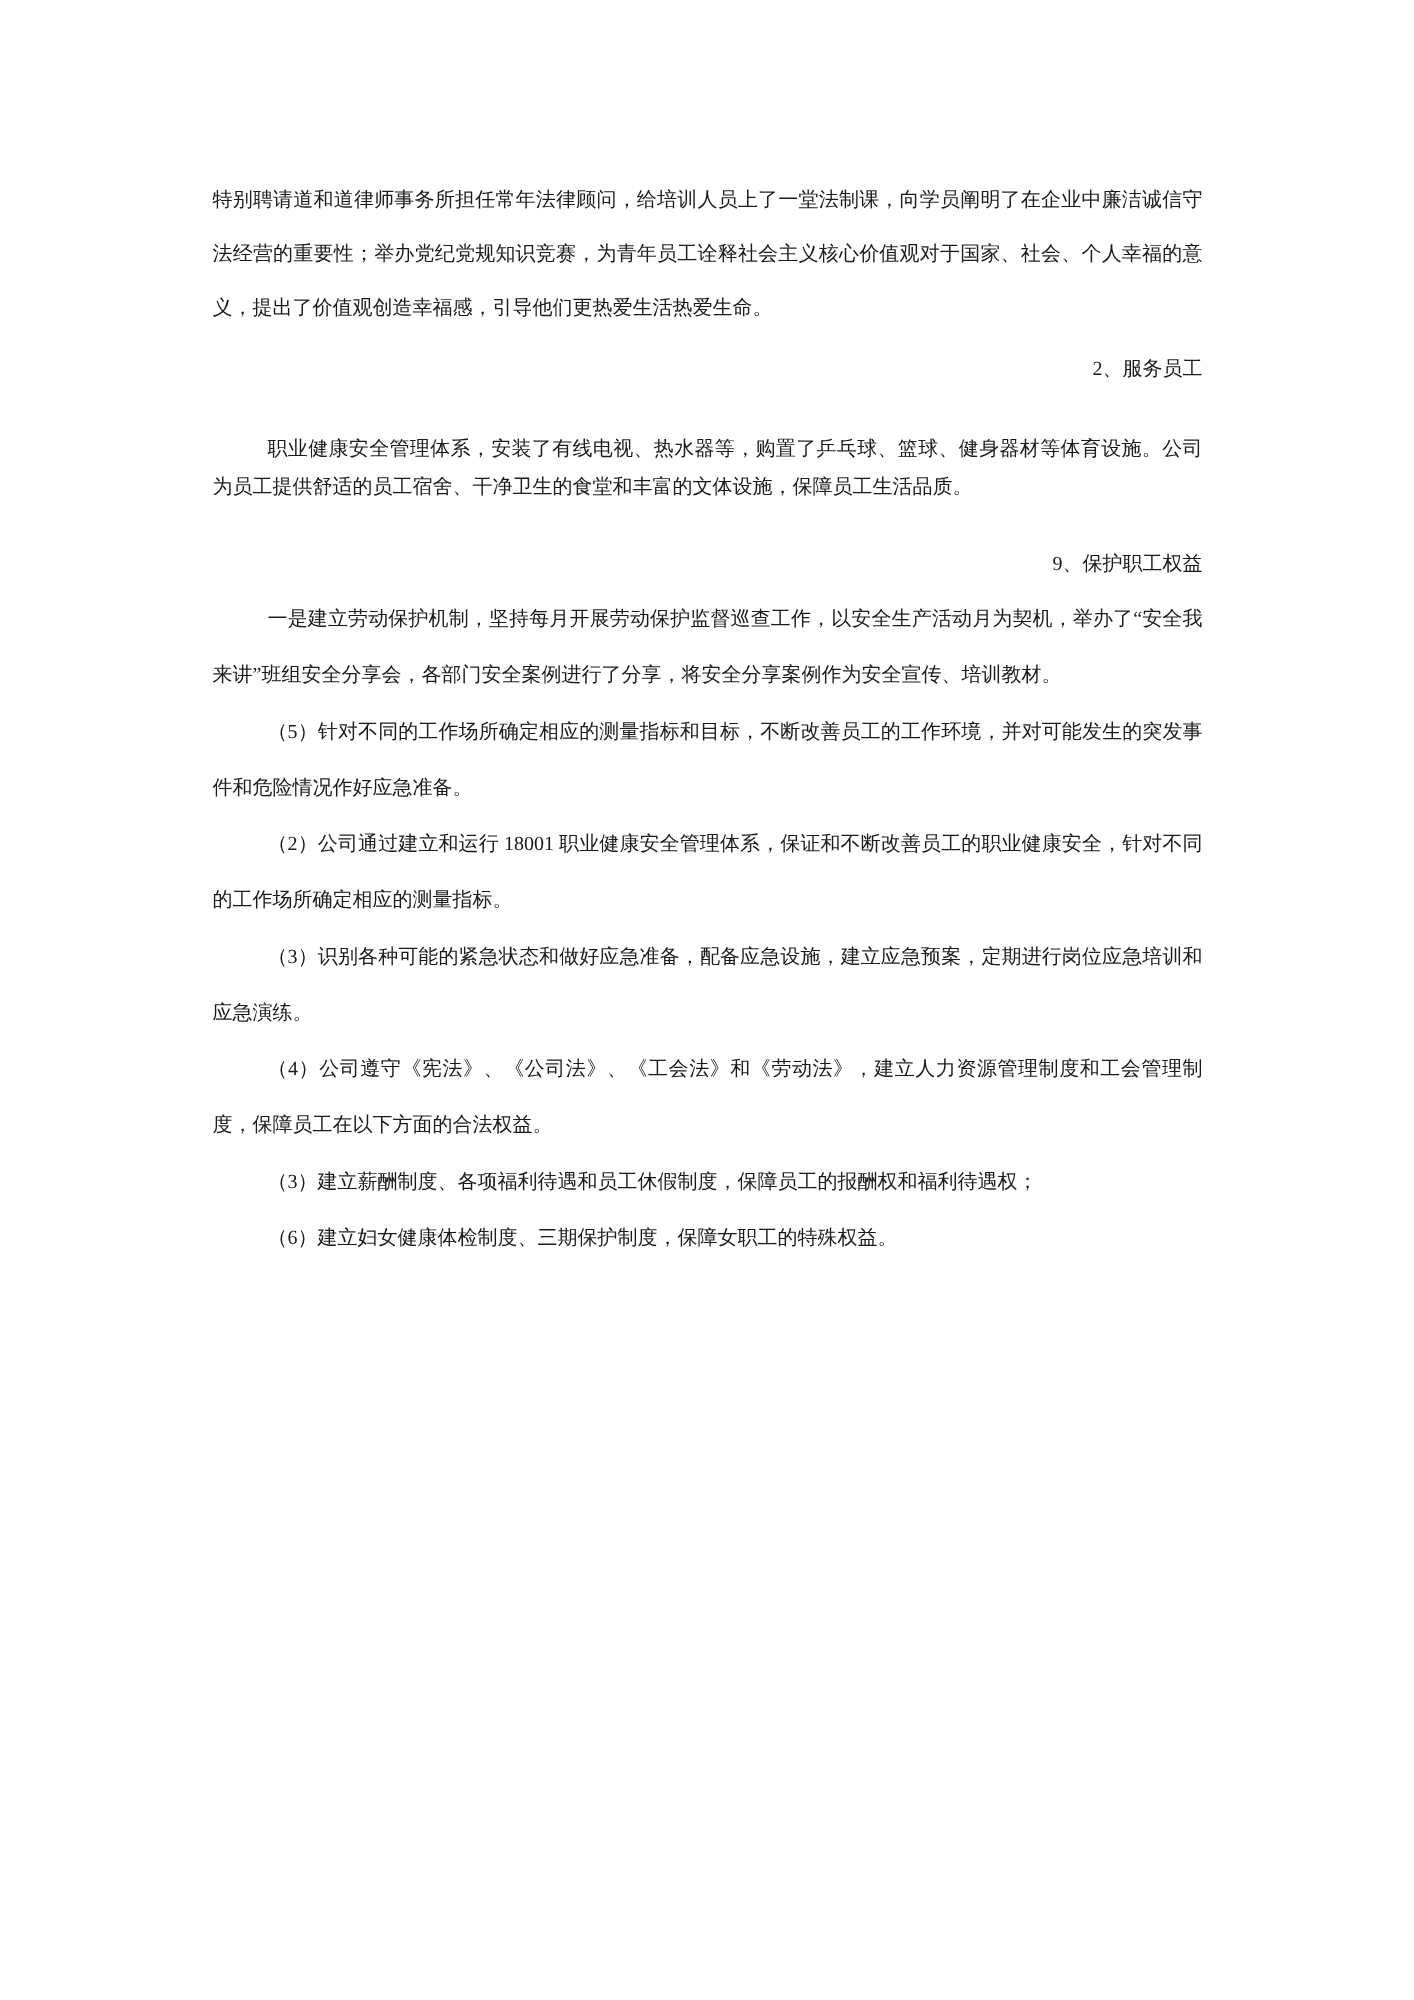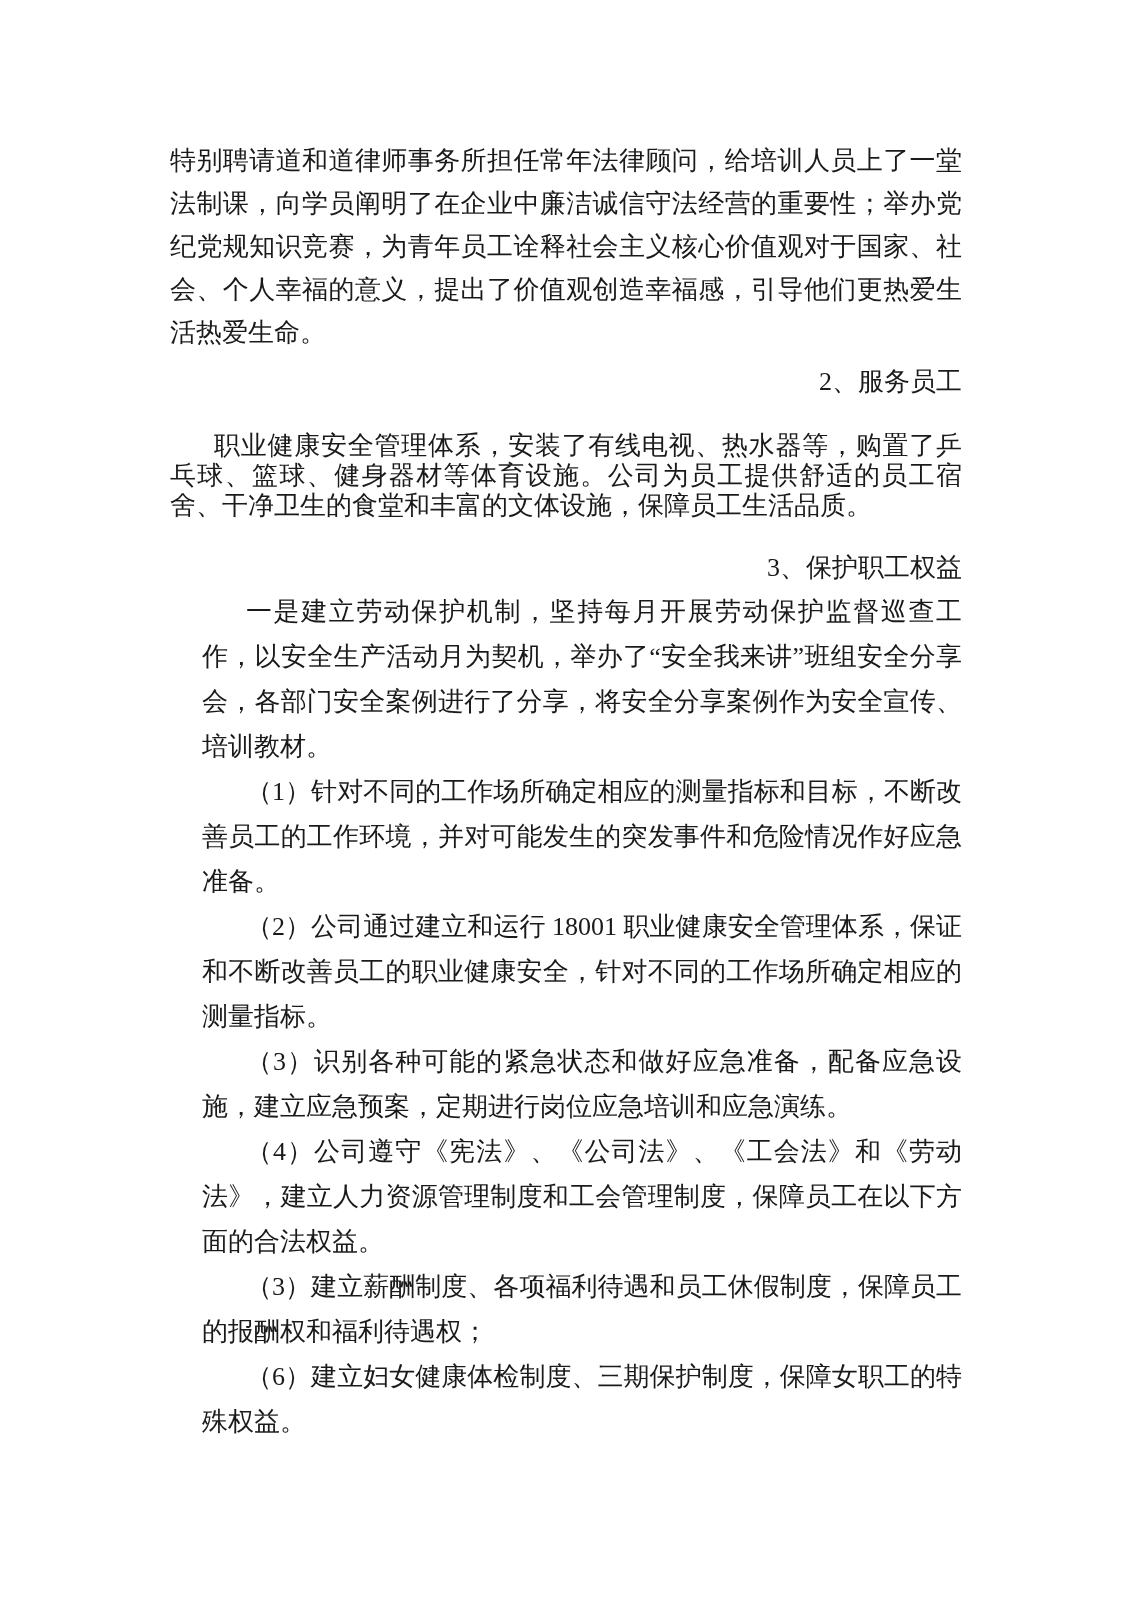--- a/index.html
+++ b/index.html
@@ -16,52 +16,52 @@
   }
   .page {
     box-sizing: border-box;
     width: 1131px;
     height: 1600px;
     padding: 139px 169px 0 170px;
     background: #ffffff;
   }
   .para {
     margin: 0;
-    font-size: 26px;
+    font-size: 16px;
     font-weight: 400;
     text-align: justify;
     text-justify: inter-ideograph;
     letter-spacing: 0;
   }
   .lh-p1   { line-height: 43px; }
-  .lh-wide { line-height: 45px; margin-left: 32px; }
+  .lh-wide { line-height: 45px; }
   .lh-tight{ line-height: 30px; }
   .heading { line-height: 43px; text-indent: 44px; text-align: right; }
   .indent  { text-indent: 44px; }
   .no-indent { text-indent: 0; }
   .m-h2 { margin-top: 6px; }
   .m-p2 { margin-top: 28px; }
   .m-h3 { margin-top: 25px; }
 </style>
 </head>
 <body>
 
 <div class="page">
   <p class="para lh-p1 no-indent">特别聘请道和道律师事务所担任常年法律顾问，给培训人员上了一堂法制课，向学员阐明了在企业中廉洁诚信守法经营的重要性；举办党纪党规知识竞赛，为青年员工诠释社会主义核心价值观对于国家、社会、个人幸福的意义，提出了价值观创造幸福感，引导他们更热爱生活热爱生命。</p>
 
   <p class="para heading m-h2">2、服务员工</p>
 
   <p class="para lh-tight indent m-p2">职业健康安全管理体系，安装了有线电视、热水器等，购置了乒乓球、篮球、健身器材等体育设施。公司为员工提供舒适的员工宿舍、干净卫生的食堂和丰富的文体设施，保障员工生活品质。</p>
 
-  <p class="para heading m-h3">3、保护职工权益</p>
+  <p class="para heading m-h3">9、保护职工权益</p>
 
   <p class="para lh-wide indent">一是建立劳动保护机制，坚持每月开展劳动保护监督巡查工作，以安全生产活动月为契机，举办了“安全我来讲”班组安全分享会，各部门安全案例进行了分享，将安全分享案例作为安全宣传、培训教材。</p>
 
 
-  <p class="para lh-wide indent">（1）针对不同的工作场所确定相应的测量指标和目标，不断改善员工的工作环境，并对可能发生的突发事件和危险情况作好应急准备。</p>
+  <p class="para lh-wide indent">（5）针对不同的工作场所确定相应的测量指标和目标，不断改善员工的工作环境，并对可能发生的突发事件和危险情况作好应急准备。</p>
 
   <p class="para lh-wide indent">（2）公司通过建立和运行 18001 职业健康安全管理体系，保证和不断改善员工的职业健康安全，针对不同的工作场所确定相应的测量指标。</p>
 
   <p class="para lh-wide indent">（3）识别各种可能的紧急状态和做好应急准备，配备应急设施，建立应急预案，定期进行岗位应急培训和应急演练。</p>
 
   <p class="para lh-wide indent">（4）公司遵守《宪法》、《公司法》、《工会法》和《劳动法》，建立人力资源管理制度和工会管理制度，保障员工在以下方面的合法权益。</p>
 
   <p class="para lh-wide indent">（3）建立薪酬制度、各项福利待遇和员工休假制度，保障员工的报酬权和福利待遇权；</p>
 
   <p class="para lh-wide indent">（6）建立妇女健康体检制度、三期保护制度，保障女职工的特殊权益。</p>

